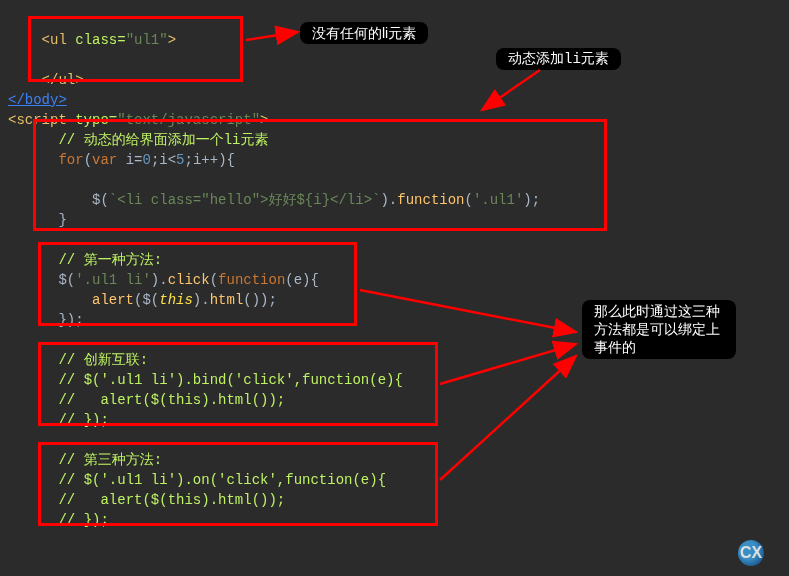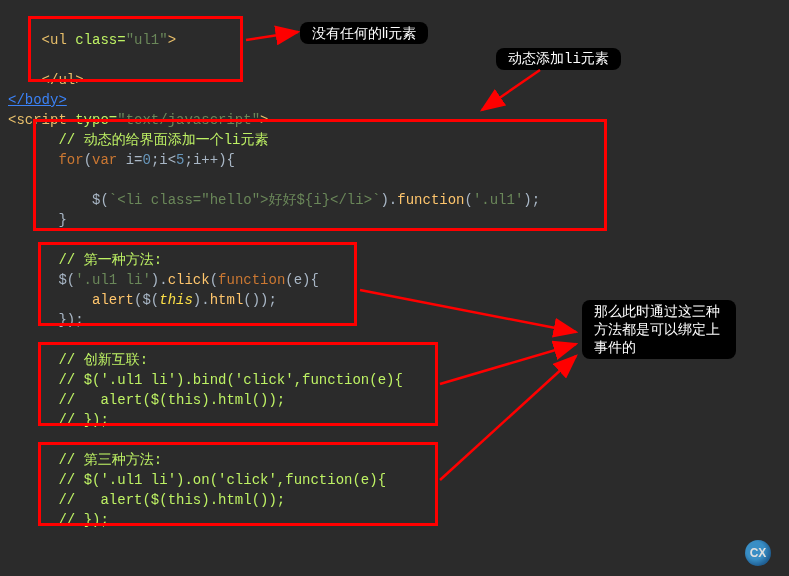--- a/index.html
+++ b/index.html
@@ -73,22 +73,22 @@
     display: flex;
     align-items: center;
     opacity: 0.85;
     font-family: Arial, sans-serif;
   }
   .wm-logo {
     width: 26px; height: 26px;
     border-radius: 50%;
     background: radial-gradient(circle at 40% 40%, #3ca0e0 40%, #1e6aa8 70%);
     display: flex; align-items: center; justify-content: center;
-    color: #fff; font-weight: bold; font-size: 12px;
-    margin-right: 6px;
+    color: #fff; font-weight: bold; font-size: 16px;
+    margin-right: 13px;
   }
   .wm-text { font-size: 11px; color: #ccc; line-height: 1.1; }
 </style>
 </head>
 <body>
 
 <div class="code-area">
 <span>    <span class="tag">&lt;ul</span> <span class="attr-name">class=</span><span class="attr-val">"ul1"</span><span class="tag">&gt;</span></span>
 <span> </span>
 <span>    <span class="tag">&lt;/ul&gt;</span></span>

